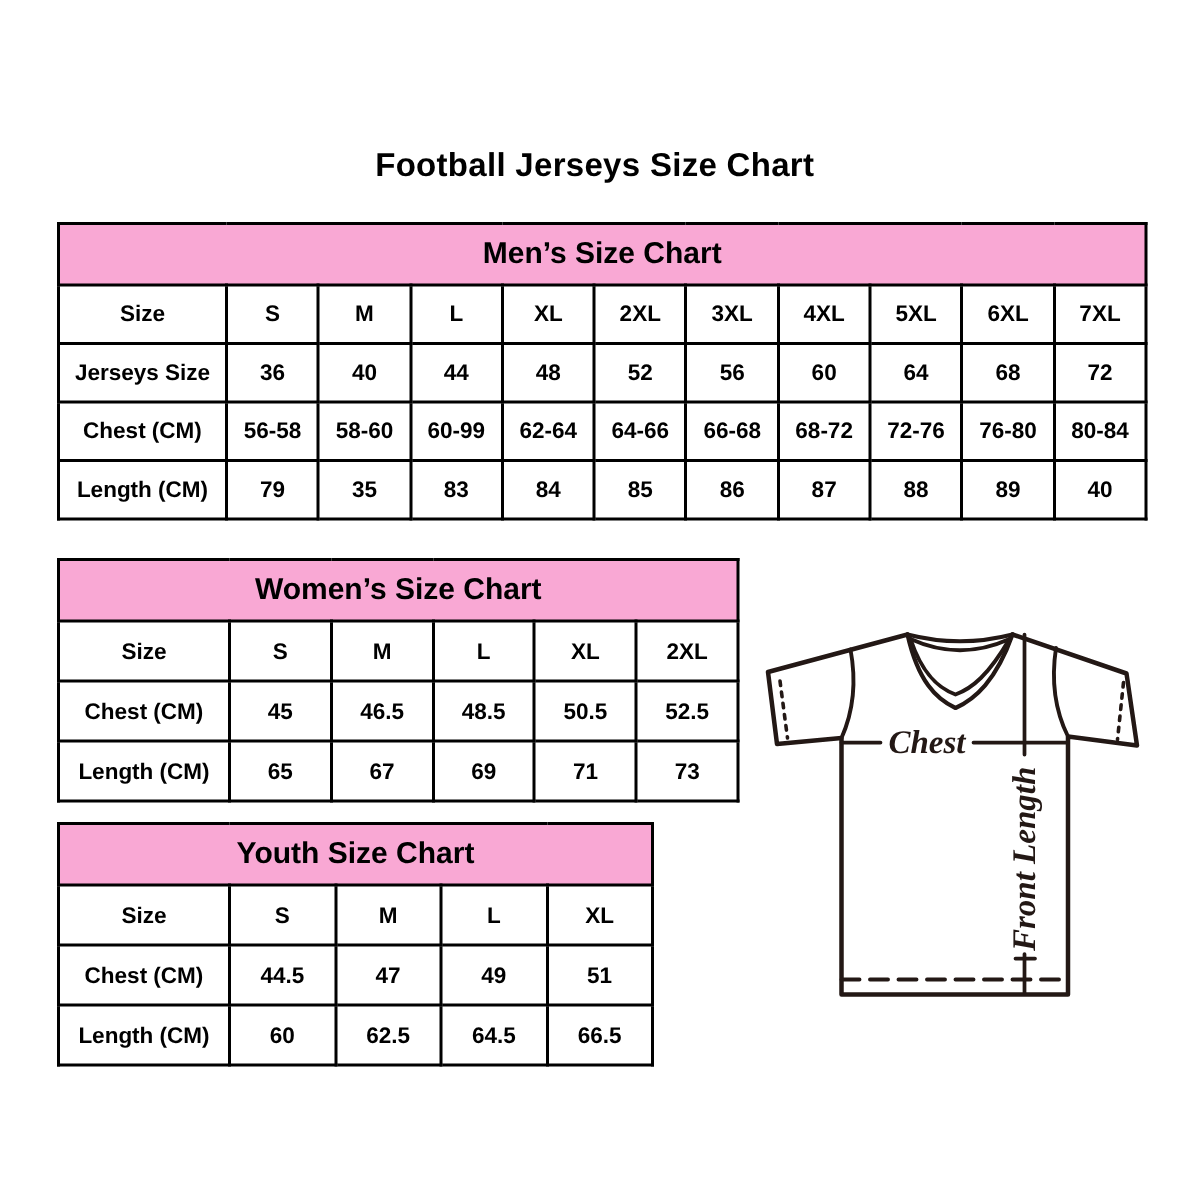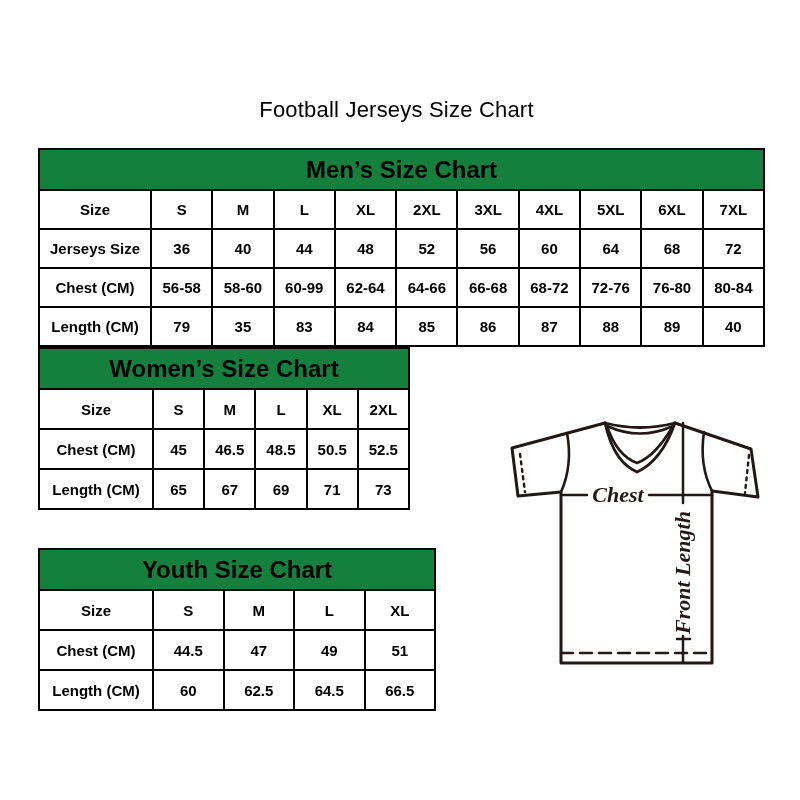--- a/index.html
+++ b/index.html
@@ -2,38 +2,38 @@
 <html><head>
 <meta charset="utf-8">
 <style>
   html,body { margin:0; padding:0; background:#ffffff; }
   .page {
     position:relative; width:800px; height:800px; background:#ffffff;
     font-family:"Liberation Sans", sans-serif; color:#000; overflow:hidden;
   }
   .title {
     position:absolute; top:97px; left:0; width:793px;
-    text-align:center; font-size:22px; font-weight:normal; letter-spacing:.2px;
+    text-align:center; font-size:22px; font-weight:bold; letter-spacing:.2px;
   }
   table.size-table {
     position:absolute; border-collapse:collapse; table-layout:fixed;
     background:#fff;
   }
   table.size-table td {
     border:2px solid #000; padding:0;
     text-align:center; vertical-align:middle;
     font-weight:bold; font-size:15px; color:#000;
     font-family:"Liberation Sans", sans-serif;
     overflow:hidden; white-space:nowrap;
   }
   tr.sec-header { height:41px; }
-  tr.sec-header td { background:#15803d; font-size:24px; }
+  tr.sec-header td { background:#f9a8d4; font-size:20px; }
   #mens-table   { left:38px; top:148px; width:727px; }
   #mens-table   tr.data-row { height:39px; }
-  #womens-table { left:38px; top:347px; width:372px; }
+  #womens-table { left:38px; top:372px; width:455px; }
   #womens-table tr.data-row { height:40px; }
   #youth-table  { left:38px; top:548px; width:398px; }
   #youth-table  tr.data-row { height:40px; }
   .jersey-wrap { position:absolute; left:503px; top:410px; width:270px; height:260px; }
   .jersey-wrap svg { display:block; }
   .jersey-label {
     font-family:"Liberation Serif", serif;
     font-style:italic; font-weight:bold; font-size:22px;
   }
 </style>

